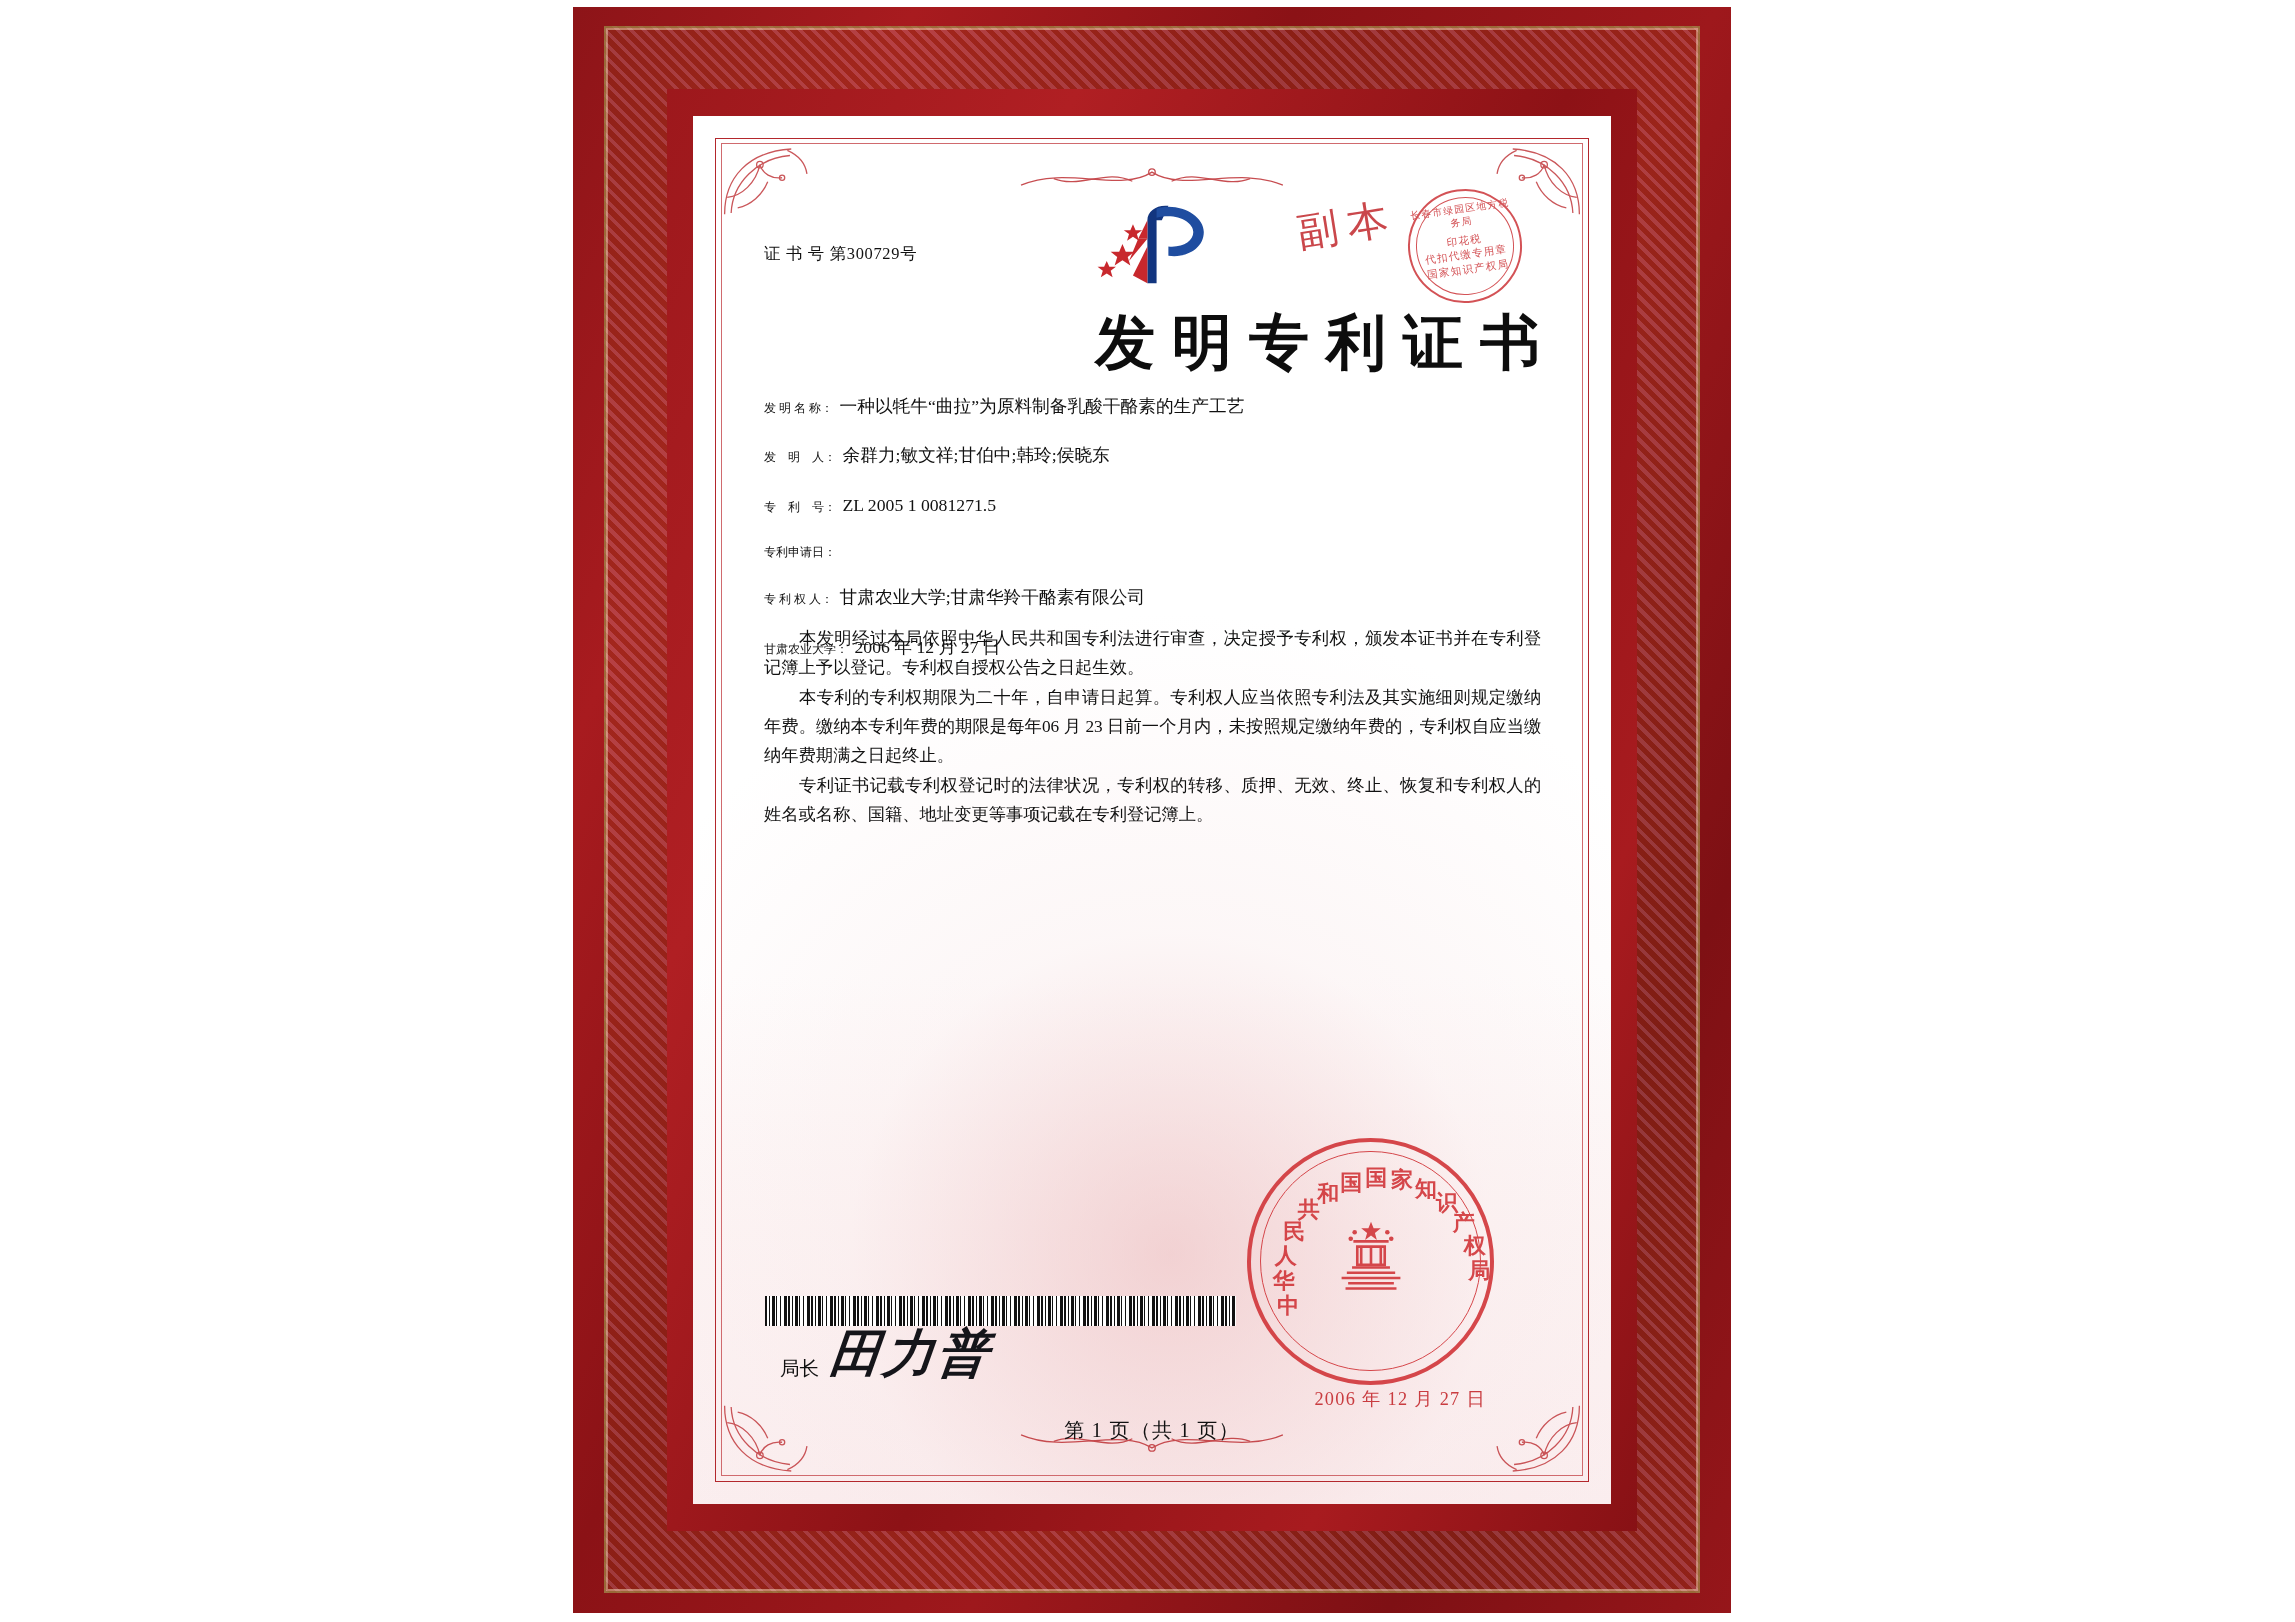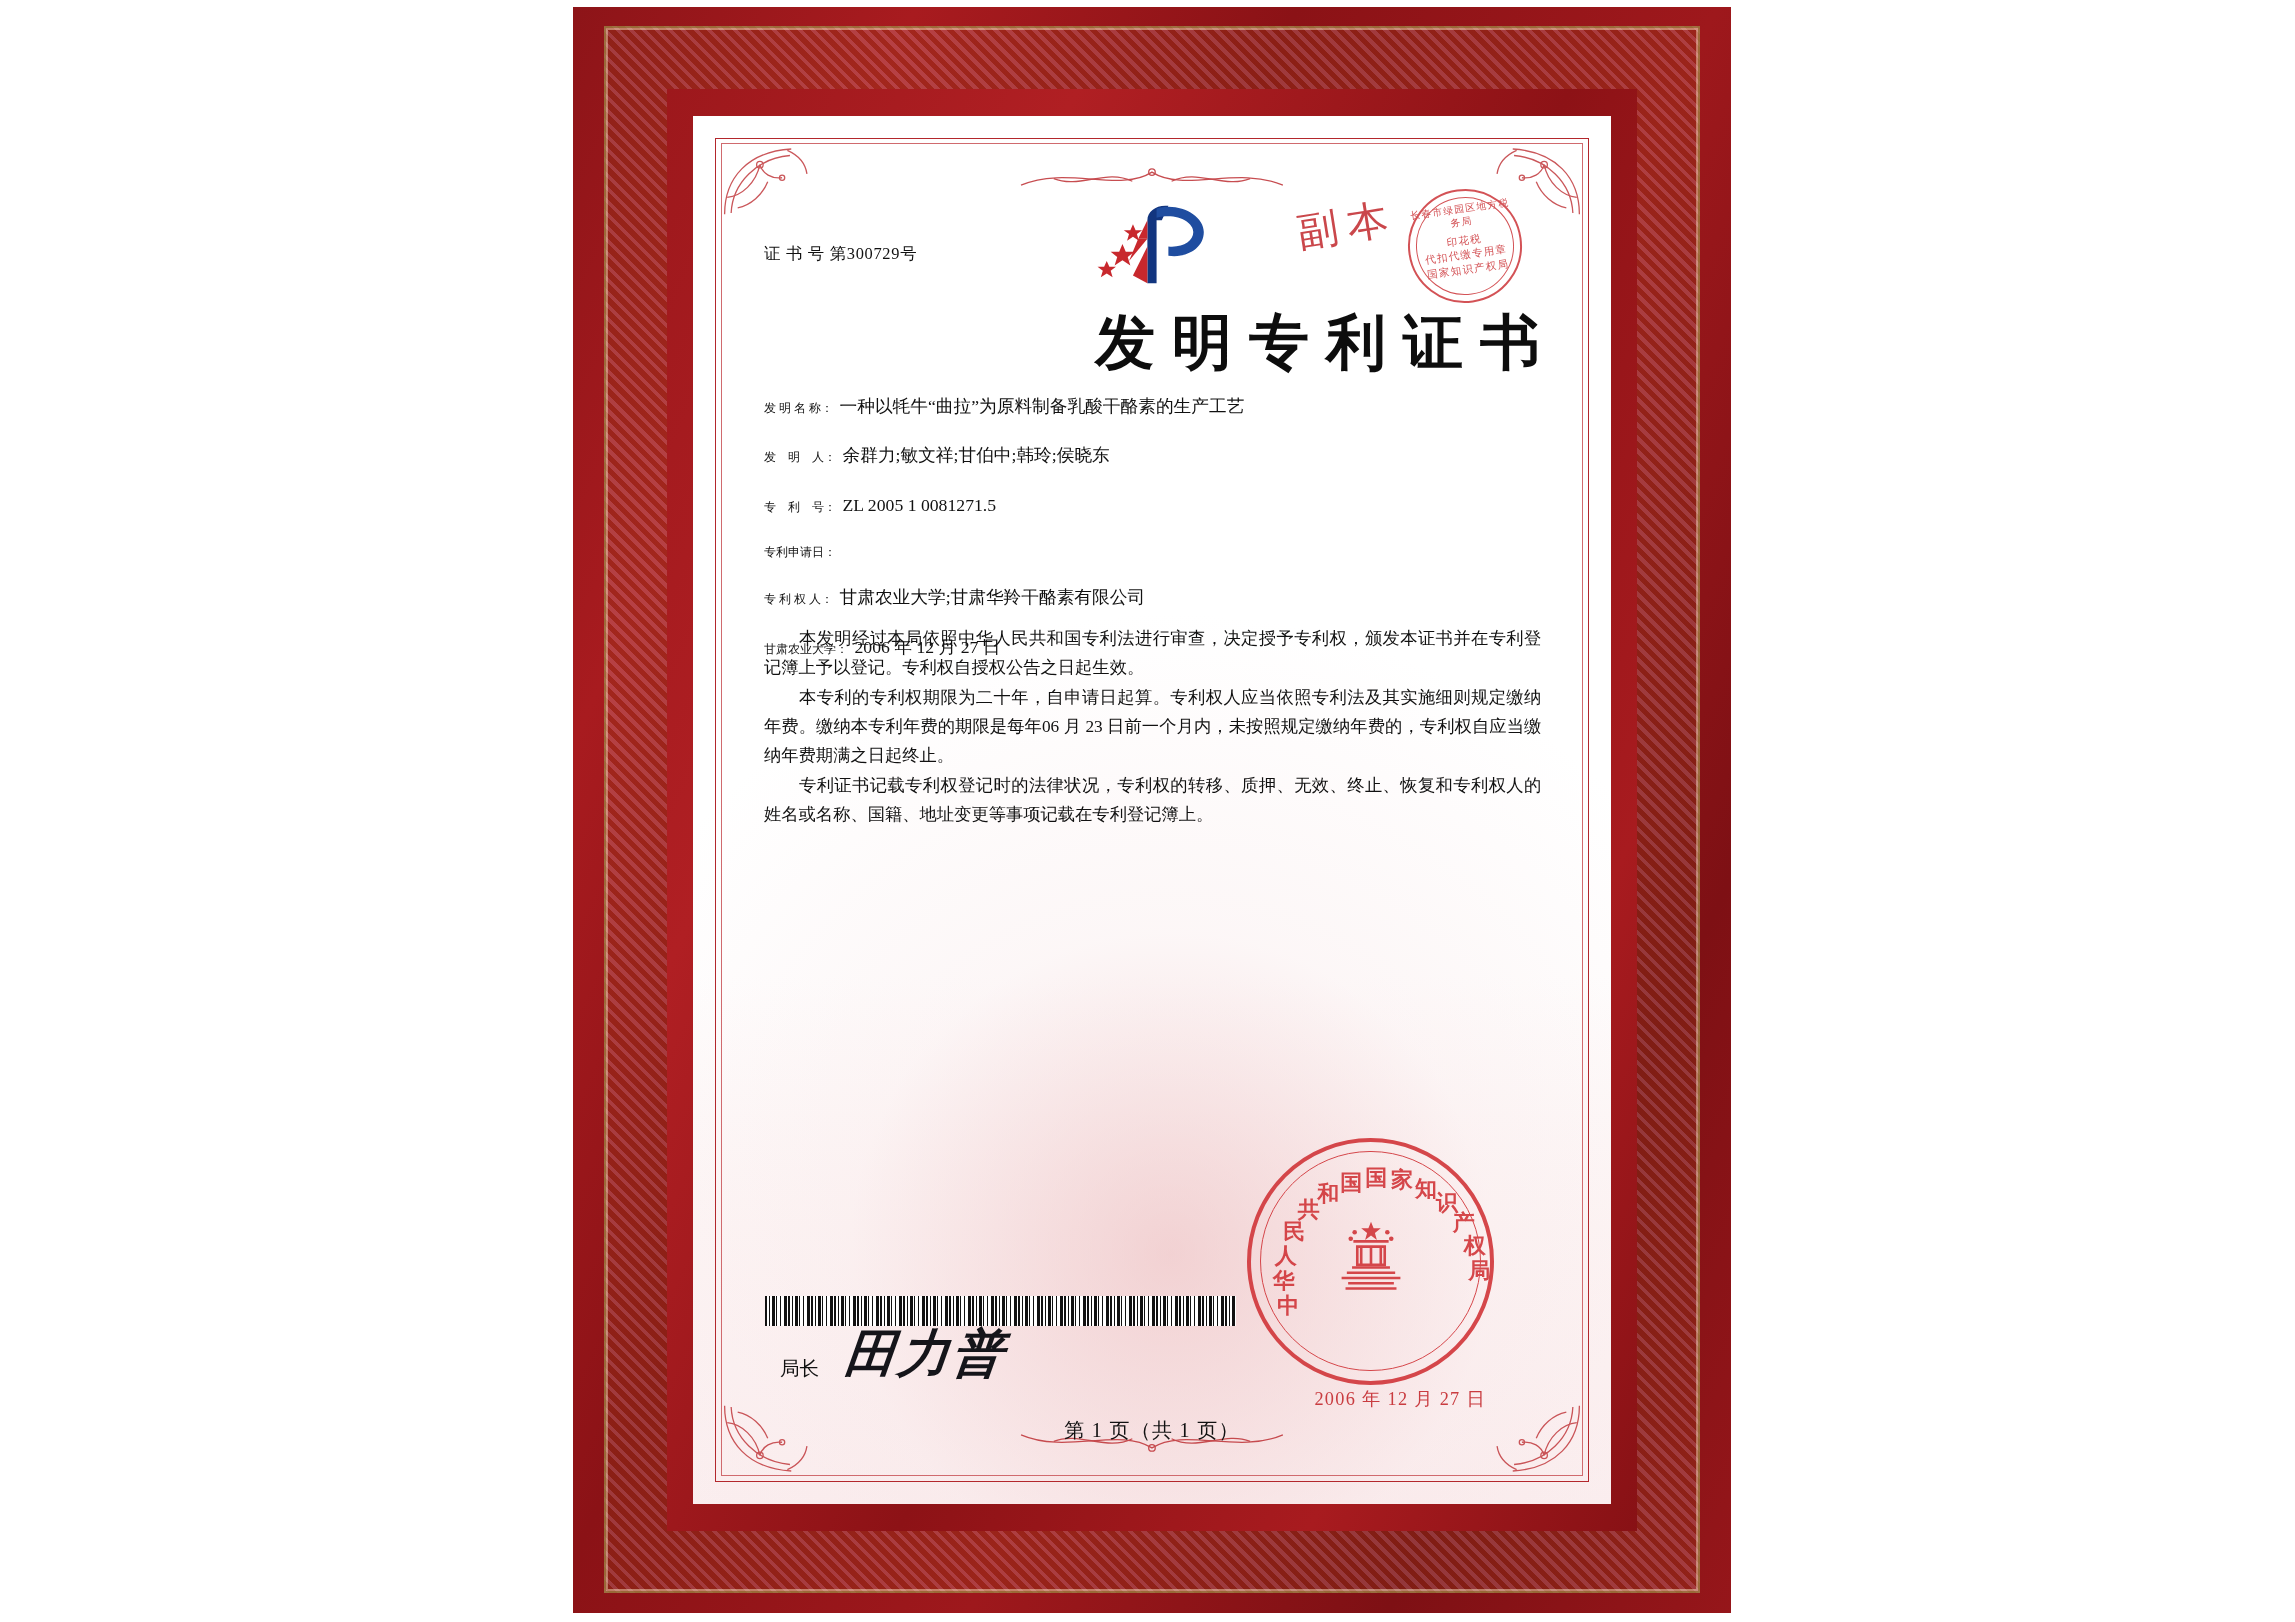--- a/index.html
+++ b/index.html
@@ -268,21 +268,20 @@
     );
   }
 
   
   .sign-row {
     position: absolute;
     left: 33px;
     bottom: 52px;
     display: flex;
     align-items: flex-end;
-    gap: 15px;
   }
   .sign-label {
     font-size: 19.6px;
     color: #111;
     margin-right: 10.5px;
     margin-bottom: 6.5px;
   }
   .signature {
     font-family: "Liberation Serif", serif;
     font-size: 51px;

